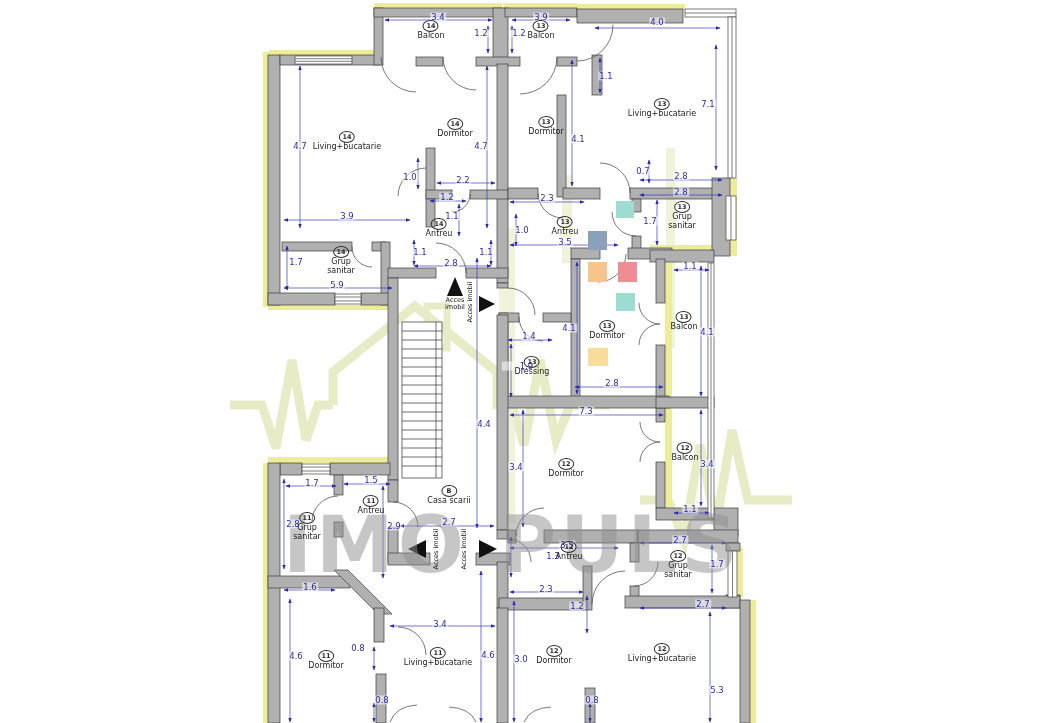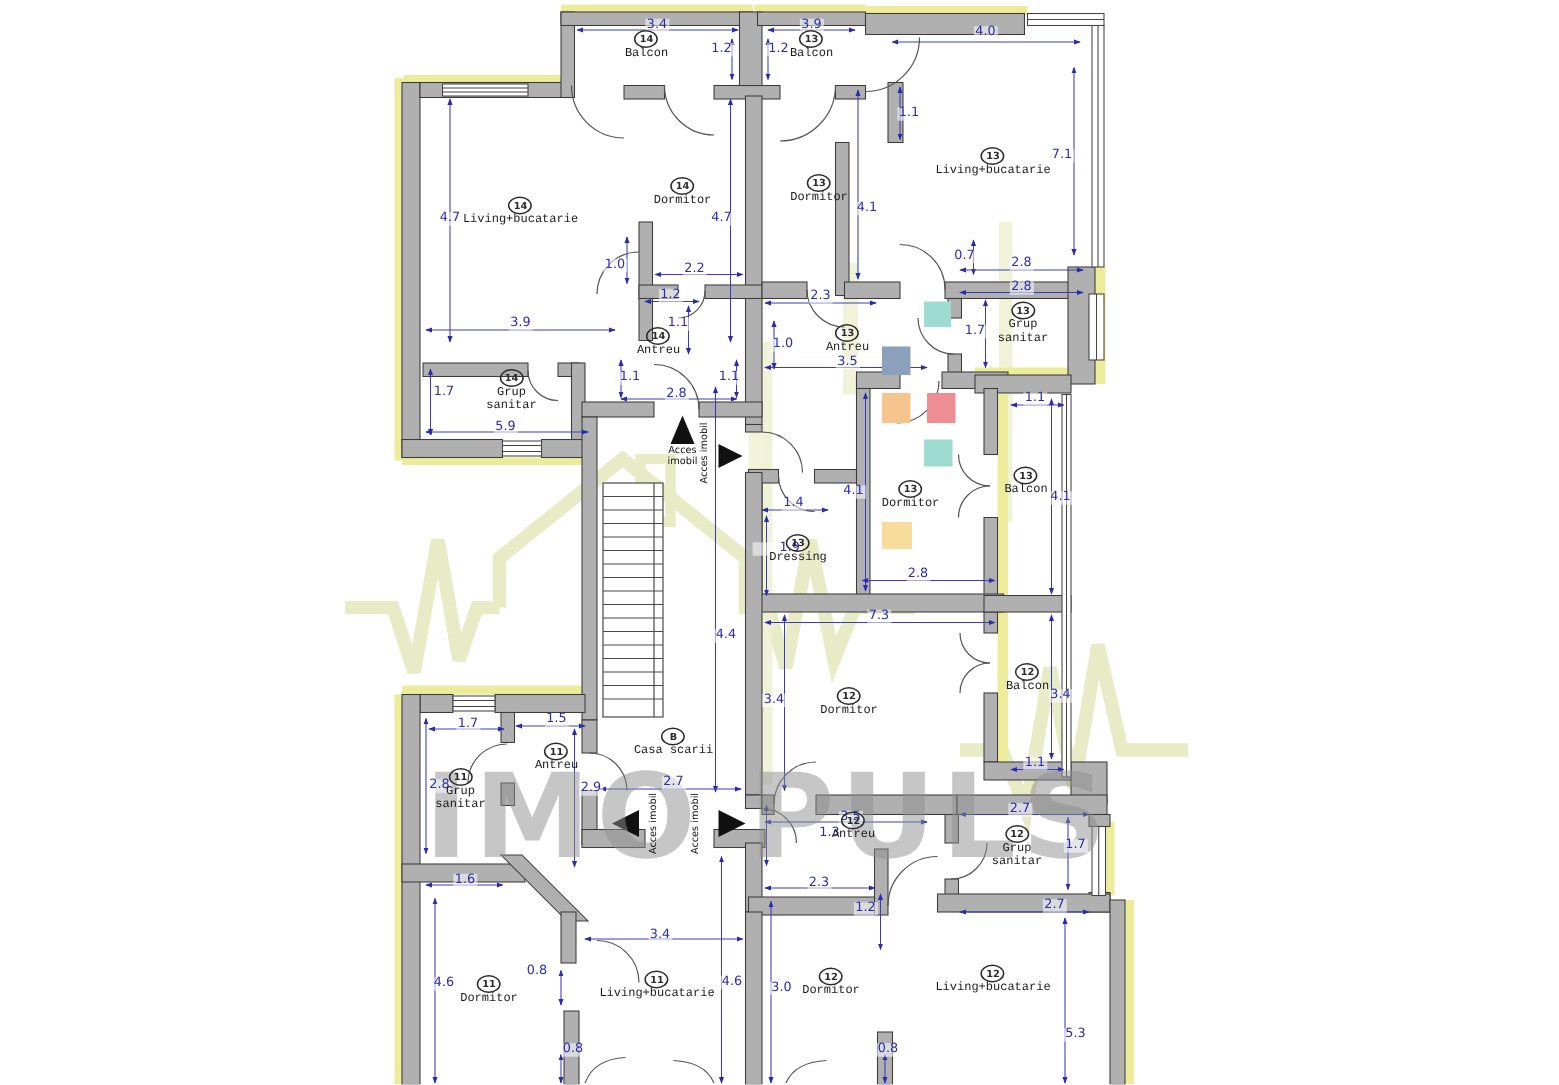--- a/index.html
+++ b/index.html
@@ -2,21 +2,21 @@
 <html><head>
 <meta charset="utf-8">
 <style>
   html,body{margin:0;padding:0;background:#fff;}
   #canvas{position:relative;width:1039px;height:723px;background:#ffffff;overflow:hidden;
           font-family:"DejaVu Sans",sans-serif;}
   #plan{position:absolute;left:0;top:0;}
   .room{position:absolute;transform:translateX(-50%);text-align:center;z-index:30;}
   .circ{display:block;margin:0 auto 0 auto;width:14px;height:10px;border:1px solid #2b2b2b;border-radius:50%;
         font-size:6.5px;line-height:10px;color:#2b2b2b;font-weight:bold;background:transparent;}
-  .rn{display:block;font-size:8px;line-height:8.5px;color:#1b1b1b;white-space:nowrap;font-family:Liberation Mono, monospace;}
+  .rn{display:block;font-size:8px;line-height:8.5px;color:#1b1b1b;white-space:nowrap;}
   .dim{position:absolute;transform:translate(-50%,-50%);font-size:8.5px;line-height:9px;color:#2a2ab2;
        background:rgba(255,255,255,.55);padding:0 1px;z-index:25;white-space:nowrap;}
   .acc{position:absolute;transform:translate(-50%,-50%);font-size:6.5px;line-height:7px;color:#121212;
        text-align:center;width:30px;z-index:26;}
   .acc.r90{transform:translate(-50%,-50%) rotate(-90deg);width:auto;white-space:nowrap;}
   .furn{position:absolute;z-index:5;}
   .wm-brand{position:absolute;left:283px;top:500px;font-size:78px;font-weight:bold;color:#8f8f8f;
             opacity:.5;letter-spacing:4px;white-space:nowrap;z-index:20;}
   .wm-tag{position:absolute;left:338px;top:594px;font-size:26px;font-weight:bold;color:#d9dfa6;
           letter-spacing:2px;white-space:nowrap;z-index:20;}

